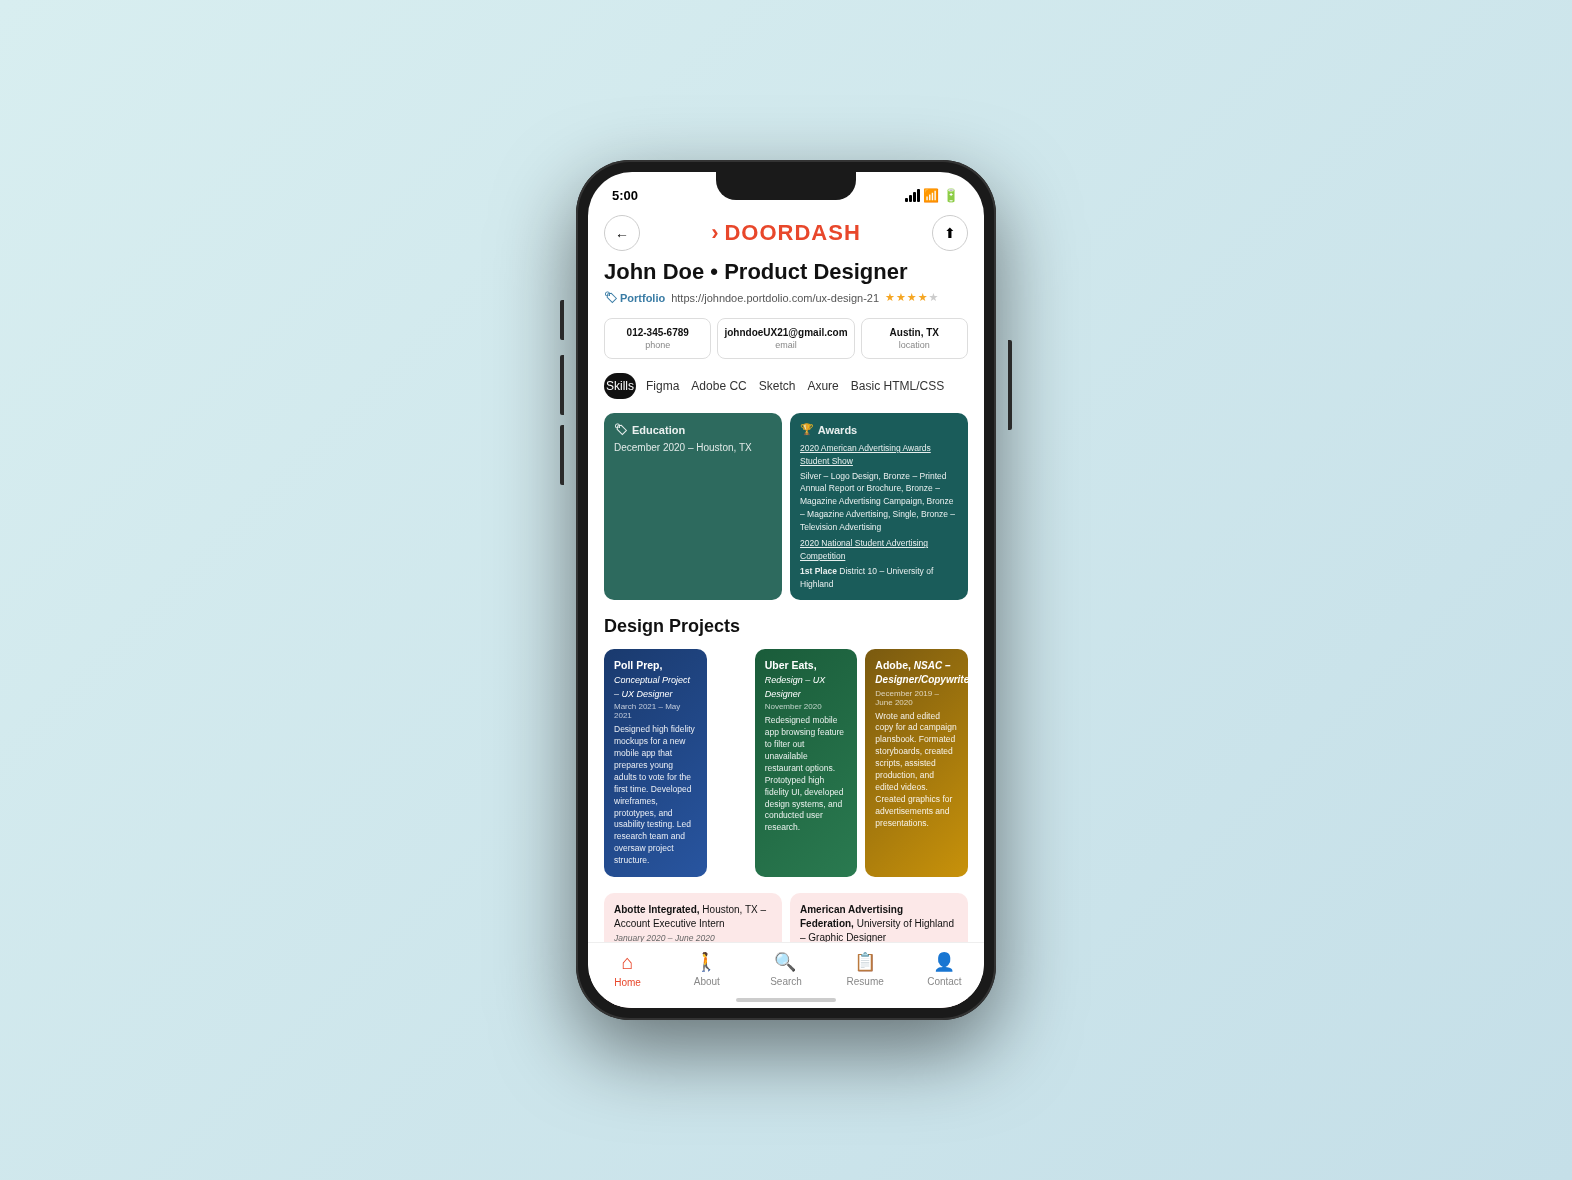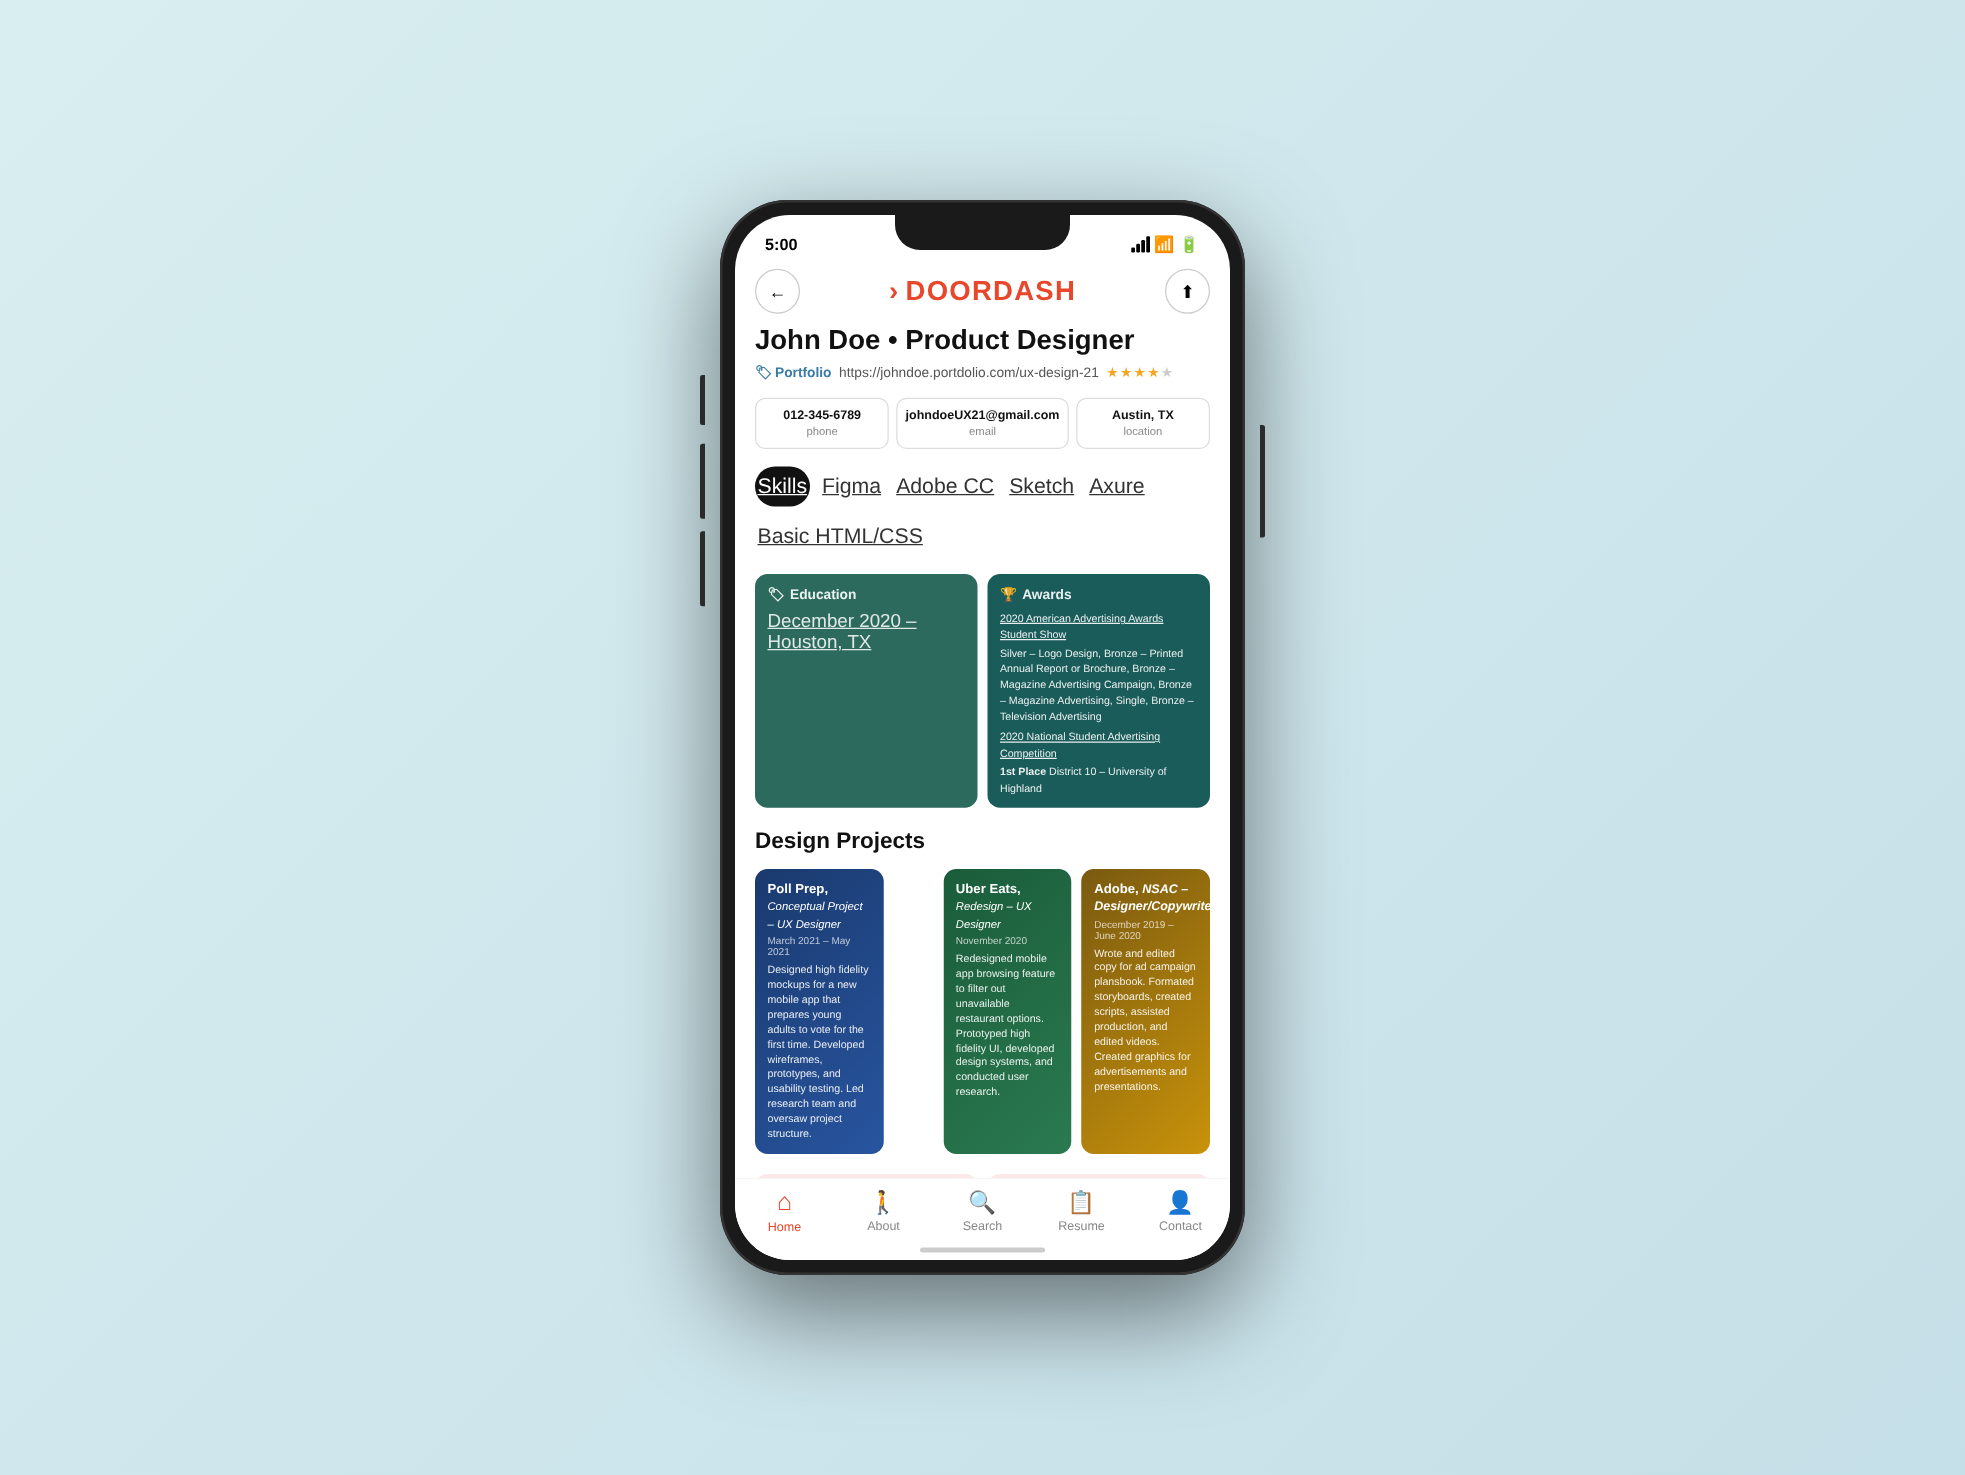--- a/index.html
+++ b/index.html
@@ -235,24 +235,23 @@
       display: flex;
       align-items: center;
       gap: 8px;
       margin-bottom: 14px;
       flex-wrap: wrap;
     }
 
     .skill-pill {
       padding: 6px 2px;
       border-radius: 20px;
-      font-size: 17px;
+      font-size: 12px;
       font-weight: 500;
       cursor: pointer;
-      text-decoration: underline;
     }
 
     .skill-active {
       background: #111;
       color: #fff;
     }
 
     .skill-inactive {
       background: transparent;
       color: #333;
@@ -292,23 +291,22 @@
     }
 
     .edu-name {
       font-size: 11px;
       font-weight: 800;
       line-height: 1.4;
       margin-bottom: 4px;
     }
 
     .edu-detail {
-      font-size: 15px;
+      font-size: 10px;
       opacity: 0.85;
-      text-decoration: underline;
     }
 
     .awards-text {
       font-size: 8.5px;
       line-height: 1.5;
       opacity: 0.9;
     }
 
     .awards-bold {
       font-weight: 700;

